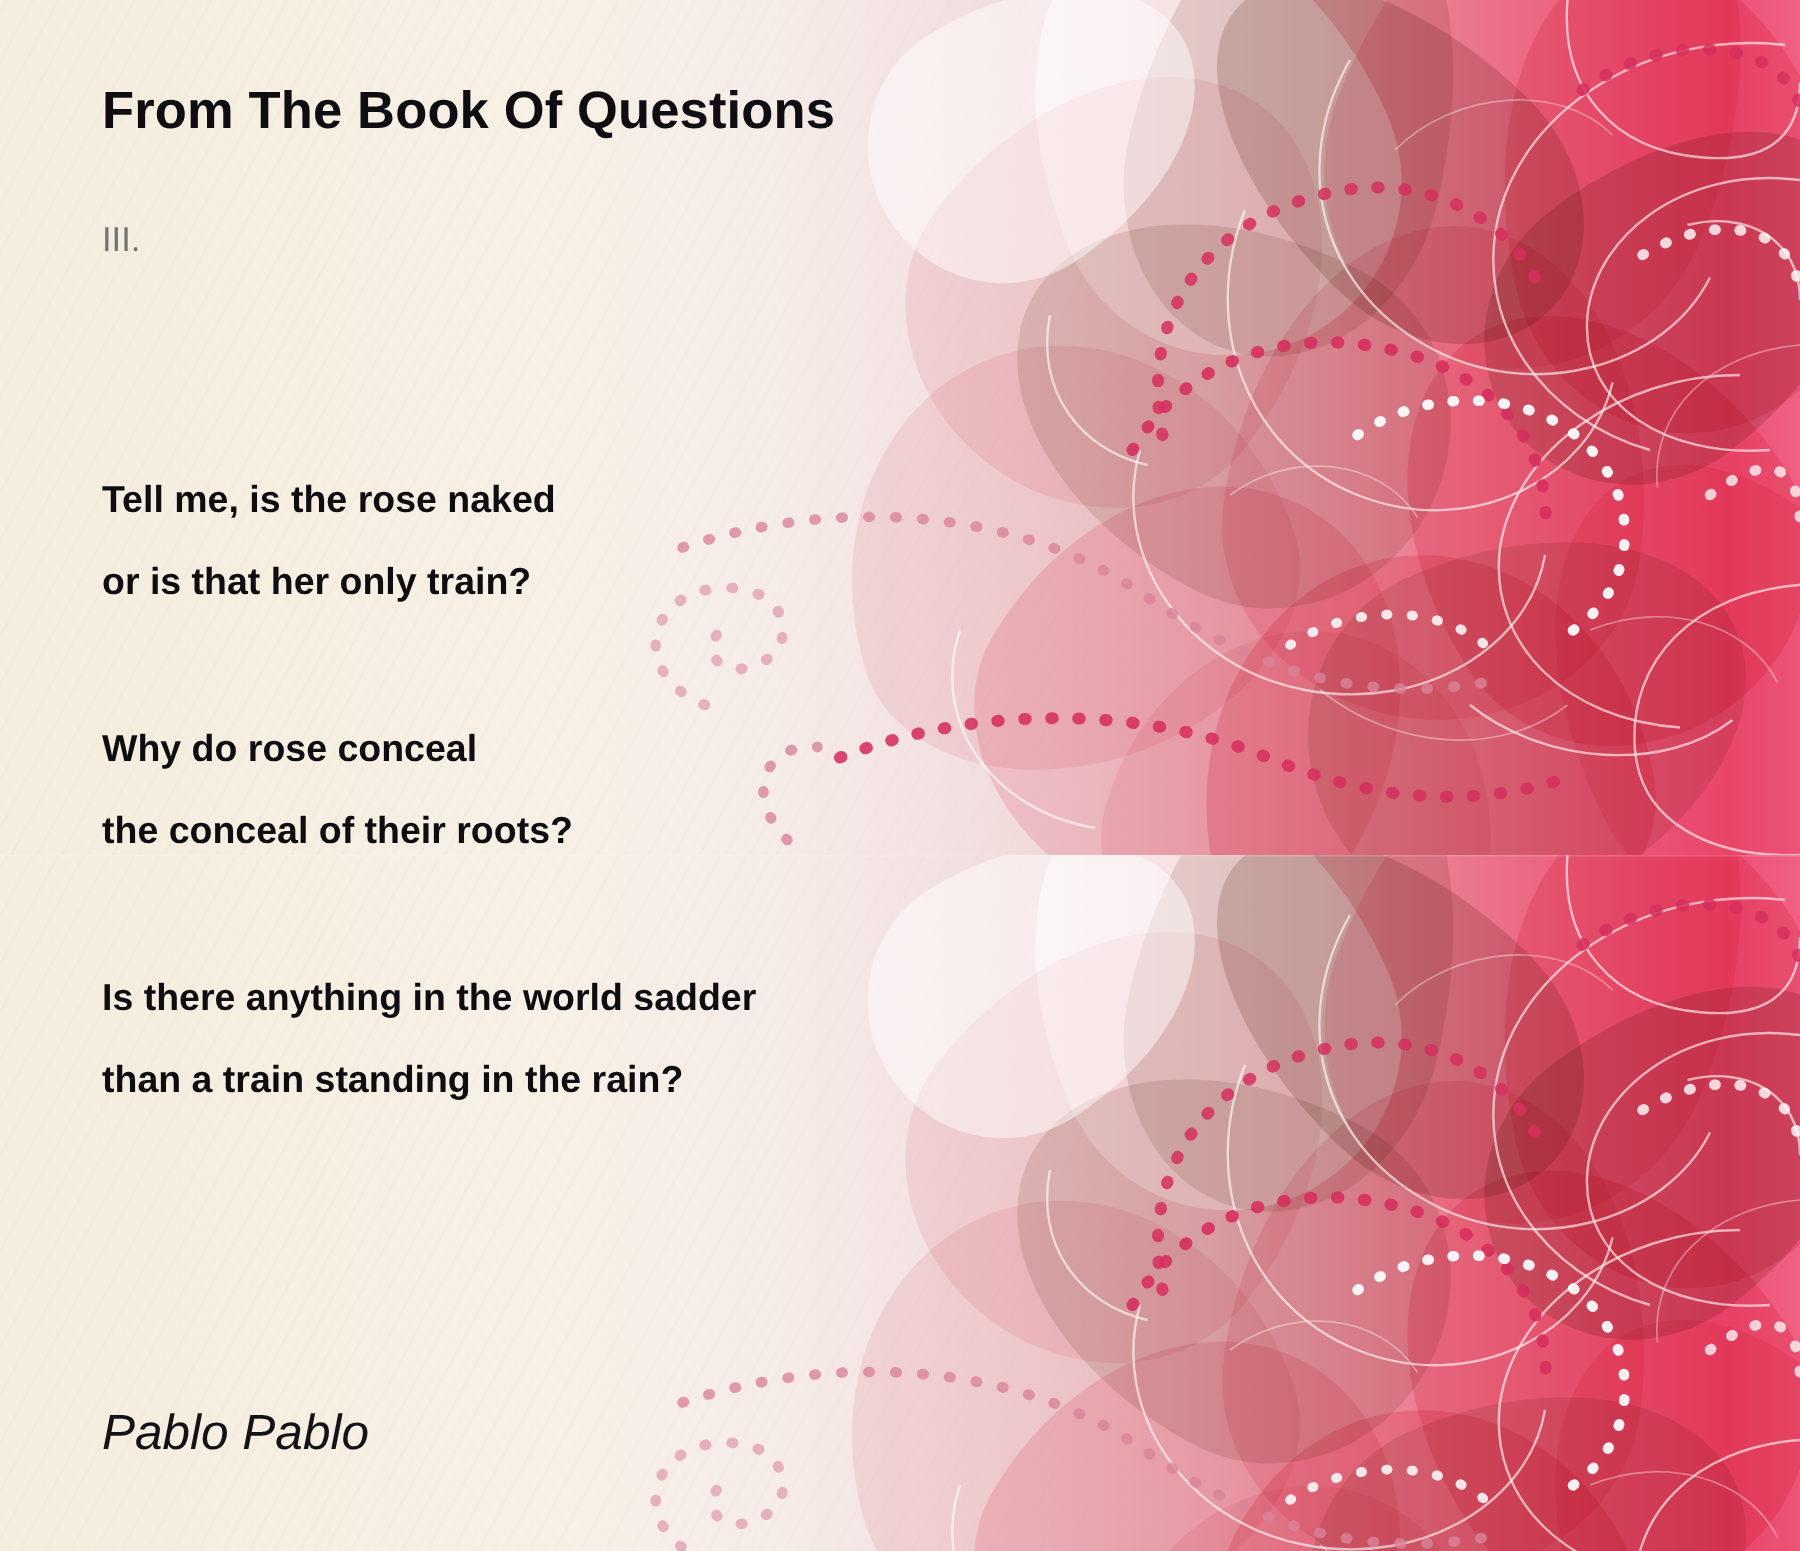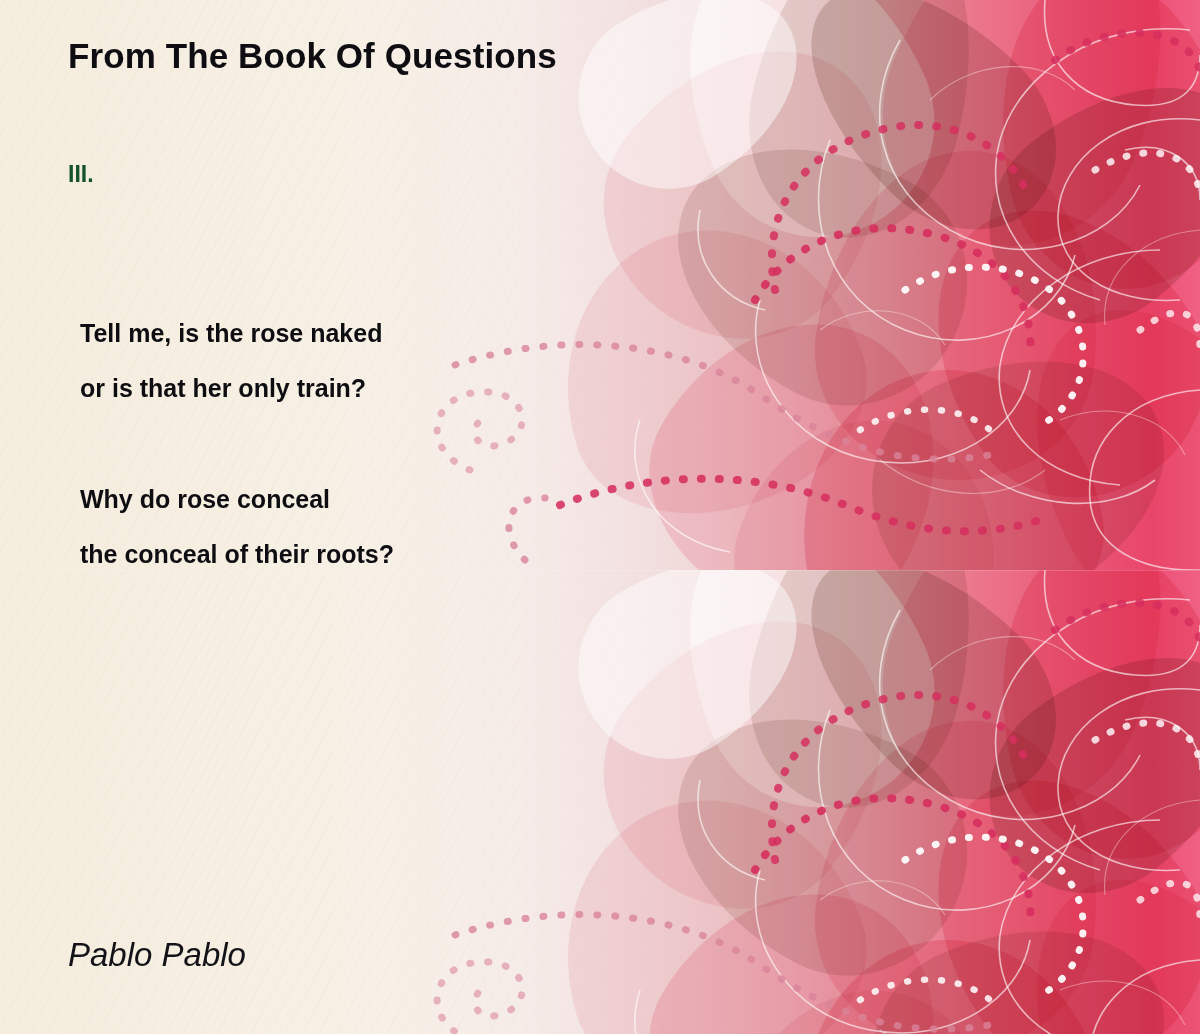--- a/index.html
+++ b/index.html
@@ -113,44 +113,44 @@
   
   #content {
     position: absolute;
     left: 0; top: 0;
     width: 1200px; height: 1034px;
   }
 
   #poem-title {
     position: absolute;
     left: 68px;
-    top: 36px;
+    top: 54px;
     font-size: 35px;
     font-weight: bold;
     color: #0d0d12;
     letter-spacing: .1px;
     white-space: nowrap;
   }
 
   #section-number {
     position: absolute;
     left: 68px;
-    top: 161px;
+    top: 146px;
     font-size: 23px;
-    font-weight: bold;
-    color: #14532d;
+    font-weight: normal;
+    color: #737373;
   }
 
   #poem-body {
     position: absolute;
     left: 68px;
     top: 306px;
     width: 1000px;
   }
-  .stanza { margin: 0 0 56px 12px; }
+  .stanza { margin: 0 0 56px 0; }
   .stanza:last-child { margin-bottom: 0; }
   .poem-line {
     font-size: 25px;
     font-weight: bold;
     color: #0d0d12;
     line-height: 55px;
     white-space: nowrap;
   }
 
   #poem-author {
@@ -334,19 +334,23 @@
       </div>
 
       <div class="stanza">
         <div class="poem-line">Why do rose conceal</div>
         <div class="poem-line">the conceal of their roots?</div>
       </div>
 
       <div class="stanza">
       </div>
 
+      <div class="stanza">
+        <div class="poem-line">Is there anything in the world sadder</div>
+        <div class="poem-line">than a train standing in the rain?</div>
+      </div>
 
     </div>
 
     <div id="poem-author">Pablo Pablo</div>
 
   </div>
 </div>
 
 </body></html>

